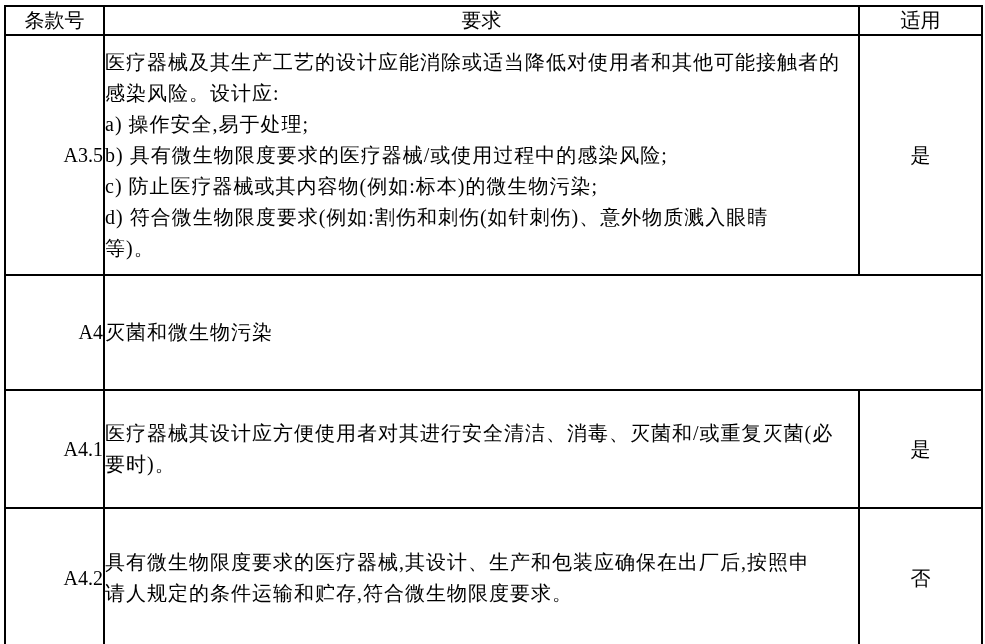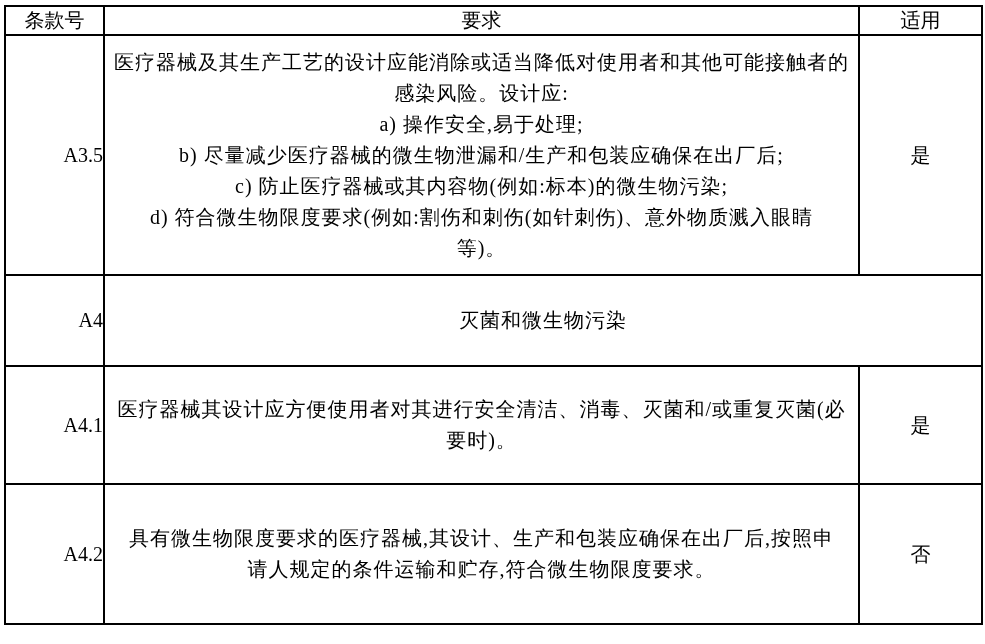--- a/index.html
+++ b/index.html
@@ -27,21 +27,21 @@
     border: 2px solid #000000;
     padding: 0;
     overflow: hidden;
   }
   col.c-clause { width: 99px; }
   col.c-req    { width: 755px; }
   col.c-app    { width: 123px; }
 
   tr.header-row { height: 16px; }
   tr.row-a35    { height: 240px; }
-  tr.row-a4     { height: 91px; }
+  tr.row-a4     { height: 115px; }
   tr.row-a41    { height: 118px; }
   tr.row-a42    { height: 140px; padding-left: 41px; }
 
   th.hdr {
     font-family: "Liberation Sans", "DejaVu Sans", sans-serif;
     font-weight: normal;
     font-size: 20px;
     text-align: center;
     vertical-align: middle;
   }
@@ -53,21 +53,20 @@
   td.req-cell {
     vertical-align: middle;
     text-align: left;
     font-size: 20px;
     padding: 6px 12px 6px 11px;
   }
   td.req-cell .line {
     line-height: 31px;
     letter-spacing: 1px;
     white-space: nowrap;
-    text-align: center;
   }
   td.app-cell {
     text-align: center;
     vertical-align: middle;
     font-size: 20px;
   }
 </style>
 </head>
 <body>
 
@@ -85,21 +84,21 @@
         <th class="hdr">适用</th>
       </tr>
     </thead>
     <tbody>
       <tr class="row-a35">
         <td class="clause-cell">A3.5</td>
         <td class="req-cell">
           <div class="line">医疗器械及其生产工艺的设计应能消除或适当降低对使用者和其他可能接触者的</div>
           <div class="line">感染风险。设计应:</div>
           <div class="line">a) 操作安全,易于处理;</div>
-          <div class="line">b) 尽量减少医疗器械的微生物泄漏和/生产和包装应确保在出厂后;</div>
+          <div class="line">b) 具有微生物限度要求的医疗器械/或使用过程中的感染风险;</div>
           <div class="line">c) 防止医疗器械或其内容物(例如:标本)的微生物污染;</div>
           <div class="line">d) 符合微生物限度要求(例如:割伤和刺伤(如针刺伤)、意外物质溅入眼睛</div>
           <div class="line">等)。</div>
         </td>
         <td class="app-cell">是</td>
       </tr>
 
       <tr class="row-a4">
         <td class="clause-cell">A4</td>
         <td class="req-cell" colspan="2">

